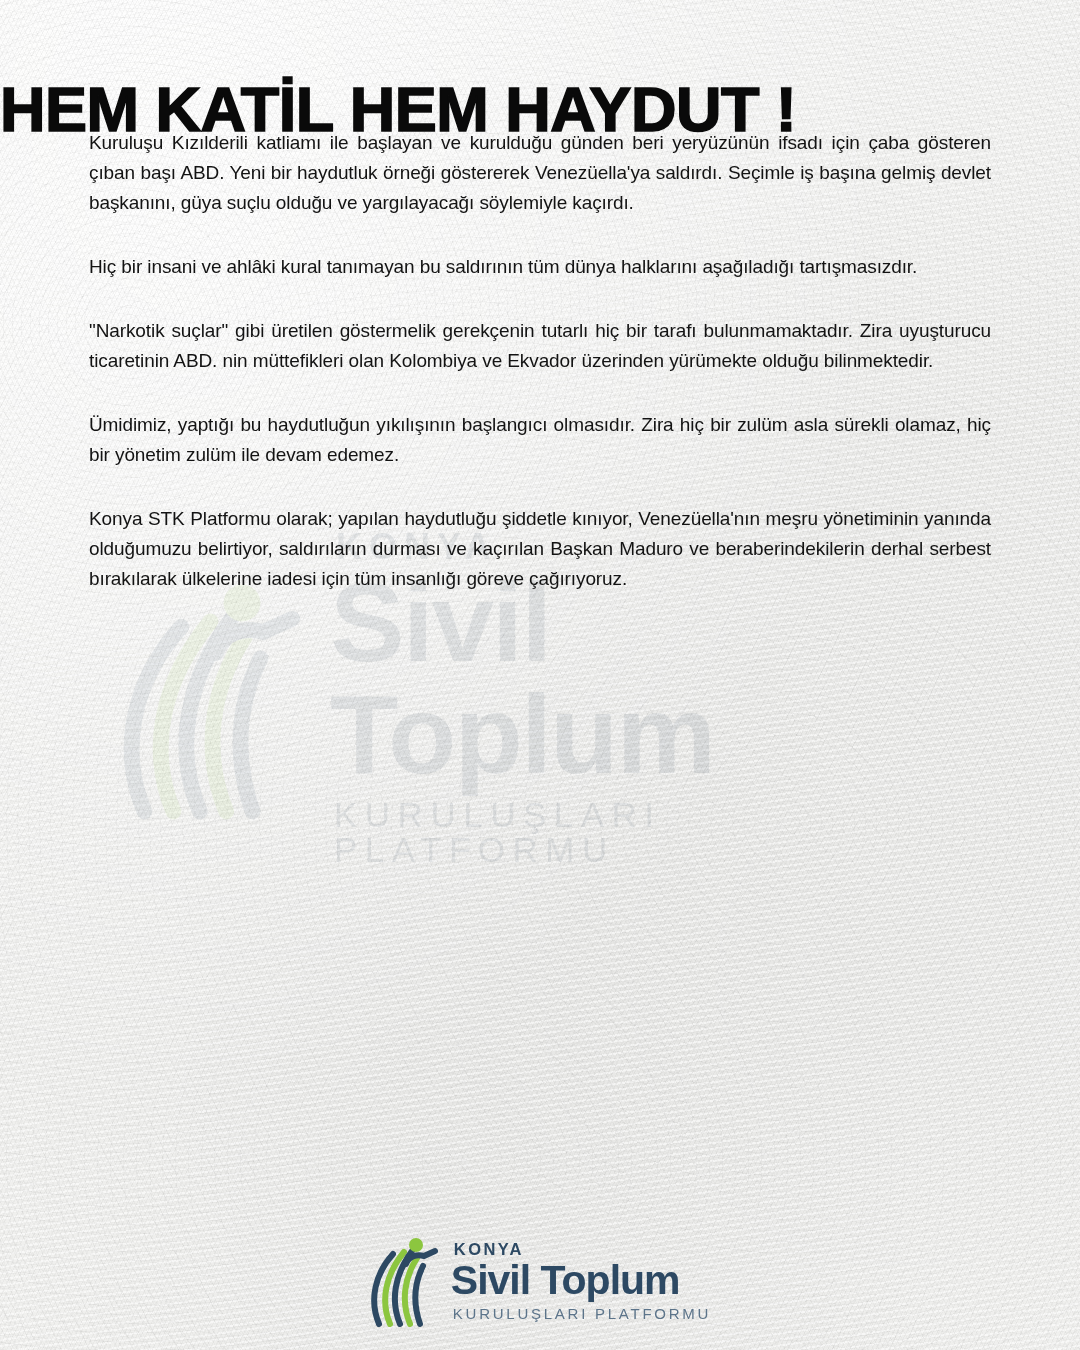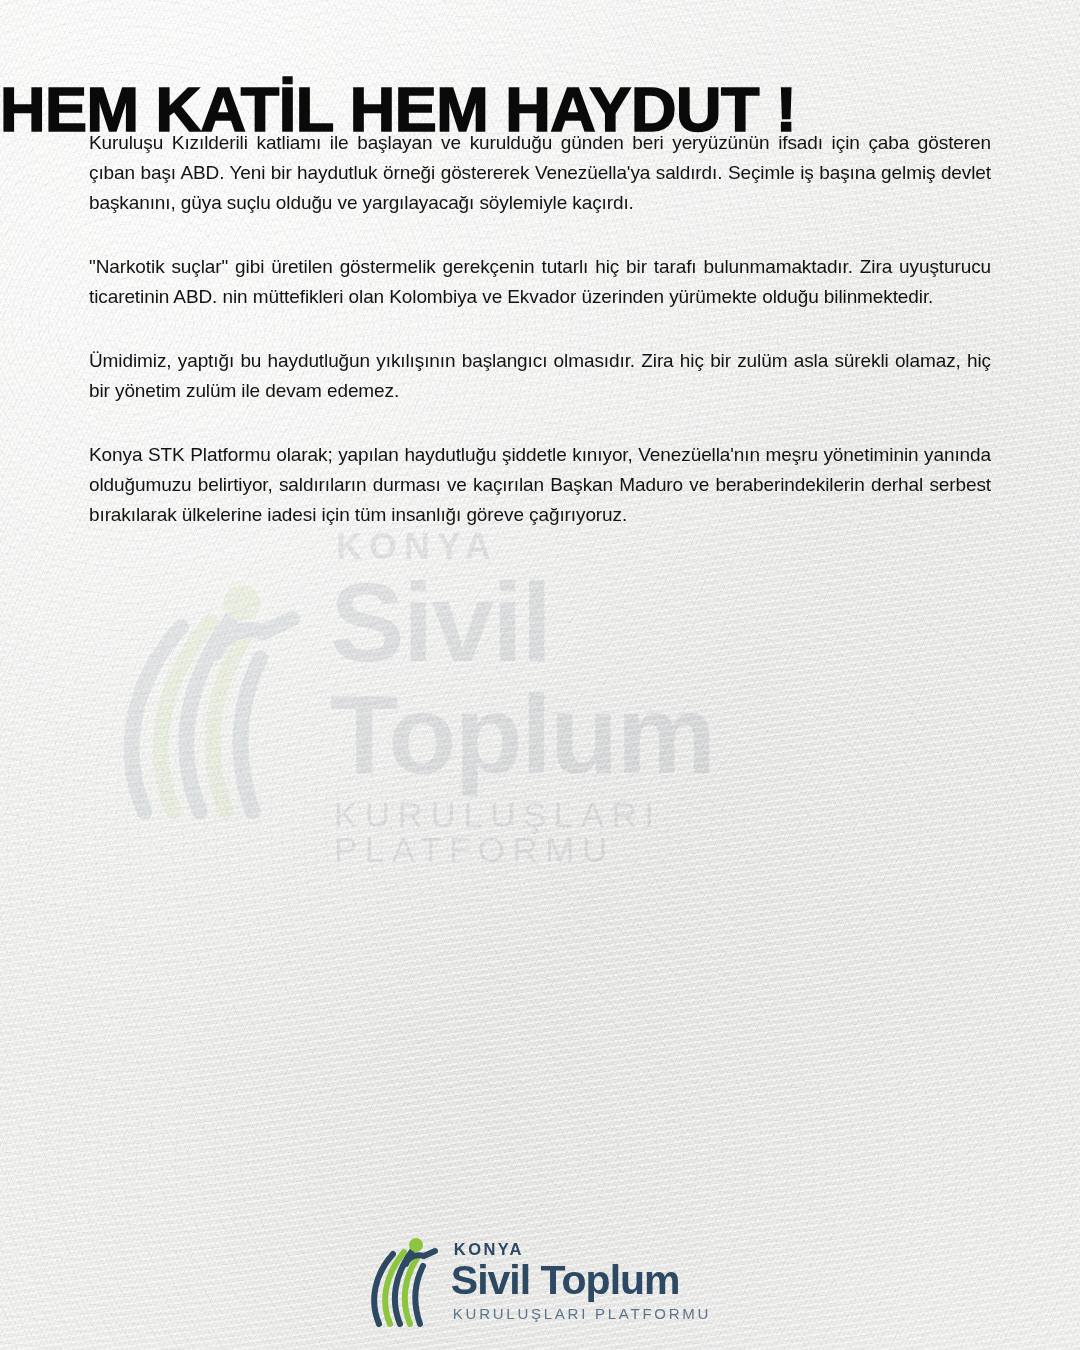--- a/index.html
+++ b/index.html
@@ -161,20 +161,21 @@
       <span class="wm-konya">KONYA</span>
       <span class="wm-title">Sivil Toplum</span>
       <span class="wm-sub">KURULUŞLARI PLATFORMU</span>
     </div>
   </div>
 
   <h1 class="headline">HEM KATİL HEM HAYDUT !</h1>
 
   <div class="body-copy">
     <p>Kuruluşu Kızılderili katliamı ile başlayan ve kurulduğu günden beri yeryüzünün ifsadı için çaba gösteren çıban başı ABD. Yeni bir haydutluk örneği göstererek Venezüella'ya saldırdı. Seçimle iş başına gelmiş devlet başkanını, güya suçlu olduğu ve yargılayacağı söylemiyle kaçırdı.</p>
+    <p>Hiç bir insani ve ahlâki kural tanımayan bu saldırının tüm dünya halklarını aşağıladığı tartışmasızdır.</p>
     <p>"Narkotik suçlar" gibi üretilen göstermelik gerekçenin tutarlı hiç bir tarafı bulunmamaktadır. Zira uyuşturucu ticaretinin ABD. nin müttefikleri olan Kolombiya ve Ekvador üzerinden yürümekte olduğu bilinmektedir.</p>
     <p>Ümidimiz, yaptığı bu haydutluğun yıkılışının başlangıcı olmasıdır. Zira hiç bir zulüm asla sürekli olamaz, hiç bir yönetim zulüm ile devam edemez.</p>
     <p>Konya STK Platformu olarak; yapılan haydutluğu şiddetle kınıyor, Venezüella'nın meşru yönetiminin yanında olduğumuzu belirtiyor, saldırıların durması ve kaçırılan Başkan Maduro ve beraberindekilerin derhal serbest bırakılarak ülkelerine iadesi için tüm insanlığı göreve çağırıyoruz.</p>
   </div>
 
   <div class="footer-logo">
     <svg class="logo-mark" viewBox="0 0 72 94" aria-hidden="true">
       <g fill="none" stroke-linecap="round">
         <path d="M10 90 C 0 66, 6 40, 24 20" stroke="#2d4963" stroke-width="6"></path>
         <path d="M21 90 C 11 66, 17 40, 35 18" stroke="#8cc63f" stroke-width="6"></path>

